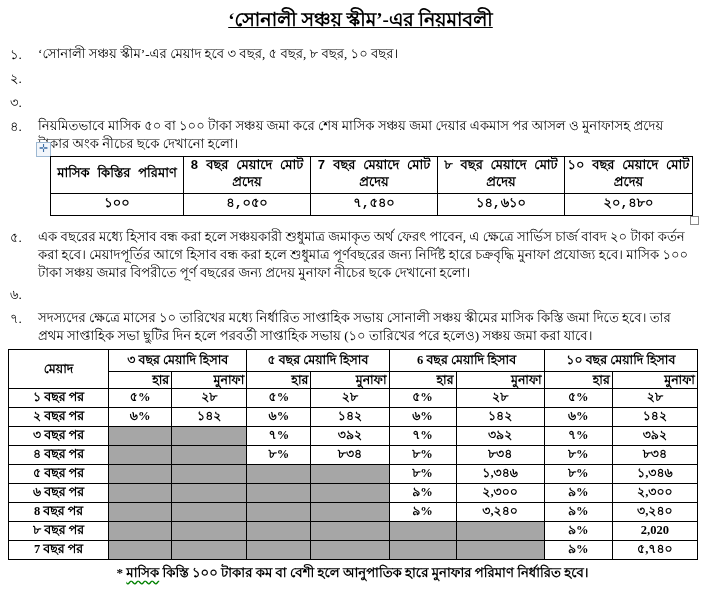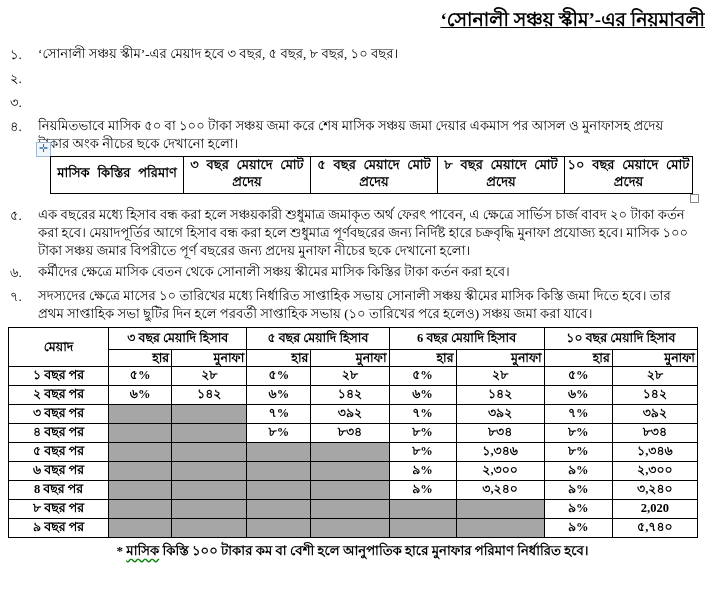--- a/index.html
+++ b/index.html
@@ -3,21 +3,21 @@
 <meta charset="utf-8">
 <style>
   html,body{margin:0;padding:0;}
   body{
     width:705px;height:602px;overflow:hidden;background:#fff;color:#000;
     font-family:"Liberation Serif","DejaVu Sans",serif;
     font-size:13.2px;position:relative;
   }
   .page{position:relative;width:705px;height:602px;}
   .doc-title{
-    text-align:right;font-weight:bold;font-size:19px;line-height:1.5;
+    text-align:center;font-weight:bold;font-size:19px;line-height:1.5;
     text-decoration:underline;margin:6px 0 10px 16px;
   }
   .rules{margin:0;}
   .rule{display:flex;align-items:flex-start;padding-left:10px;margin:0 0 2px 0;}
   .rule-num{width:28px;flex-shrink:0;}
   .rule-text{flex:1;padding-right:12px;line-height:1.38;}
   table{border-collapse:collapse;table-layout:fixed;}
   th,td{border:1px solid #000;text-align:center;vertical-align:middle;
         padding:0 2px;font-weight:bold;overflow:hidden;}
   
@@ -81,40 +81,46 @@
       <colgroup>
         <col style="width:133px">
           <col style="width:127px">
           <col style="width:127px">
         <col style="width:127px">
           <col style="width:128px">
       </colgroup>
       <thead>
           <tr id="t1-head-row">
             <th>মাসিক কিস্তির পরিমাণ</th>
-            <th>৩ বছর মেয়াদে মোট প্রদেয়</th>
-            <th>৫ বছর মেয়াদে মোট প্রদেয়</th>
+            <th>8 বছর মেয়াদে মোট প্রদেয়</th>
+            <th>7 বছর মেয়াদে মোট প্রদেয়</th>
             <th>৮ বছর মেয়াদে মোট প্রদেয়</th>
             <th>১০ বছর মেয়াদে মোট প্রদেয়</th>
           </tr>
         </thead>
       <tbody id="t1-body">
+          <tr>
+            <td>১০০</td>
+            <td>৪,০৫০</td>
+            <td>৭,৫৪০</td>
+            <td>১৪,৬১০</td>
+            <td>২০,৪৮০</td>
+          </tr>
         </tbody>
     </table>
     <span class="resize-handle"></span>
   </div>
 
   <div class="rules">
     <div class="rule">
       <span class="rule-num">৫.</span>
       <span class="rule-text">এক বছরের মধ্যে হিসাব বন্ধ করা হলে সঞ্চয়কারী শুধুমাত্র জমাকৃত অর্থ ফেরৎ পাবেন, এ ক্ষেত্রে সার্ভিস চার্জ বাবদ ২০ টাকা কর্তন করা হবে। মেয়াদপূর্তির আগে হিসাব বন্ধ করা হলে শুধুমাত্র পূর্ণবছরের জন্য নির্দিষ্ট হারে চক্রবৃদ্ধি মুনাফা প্রযোজ্য হবে। মাসিক ১০০ টাকা সঞ্চয় জমার বিপরীতে পূর্ণ বছরের জন্য প্রদেয় মুনাফা নীচের ছকে দেখানো হলো।</span>
     </div>
     <div class="rule">
       <span class="rule-num">৬.</span>
-      <span class="rule-text">কর্মীদের ক্ষেত্রে মাসিক বেতন থেকে সোনালী সঞ্চয় স্কীমের মাসিক কিস্তির টাকা কর্তন করা হবে।</span>
     </div>
     <div class="rule">
       <span class="rule-num">৭.</span>
       <span class="rule-text">সদস্যদের ক্ষেত্রে মাসের ১০ তারিখের মধ্যে নির্ধারিত সাপ্তাহিক সভায় সোনালী সঞ্চয় স্কীমের মাসিক কিস্তি জমা দিতে হবে। তার প্রথম সাপ্তাহিক সভা ছুটির দিন হলে পরবর্তী সাপ্তাহিক সভায় (১০ তারিখের পরে হলেও) সঞ্চয় জমা করা যাবে।</span>
     </div>
   </div>
 
   <table class="t2">
     <colgroup>
       <col style="width:100px">
@@ -229,21 +235,21 @@
           <td class="gray"></td>
           <td class="gray"></td>
           <td class="gray"></td>
           <td class="gray"></td>
           <td class="gray"></td>
           <td class="gray"></td>
           <td>৯%</td>
           <td>2,020</td>
         </tr>
         <tr>
-          <th>৯ বছর পর</th>
+          <th>7 বছর পর</th>
           <td class="gray"></td>
           <td class="gray"></td>
           <td class="gray"></td>
           <td class="gray"></td>
           <td class="gray"></td>
           <td class="gray"></td>
           <td>৯%</td>
           <td>৫,৭৪০</td>
         </tr>
       </tbody>

